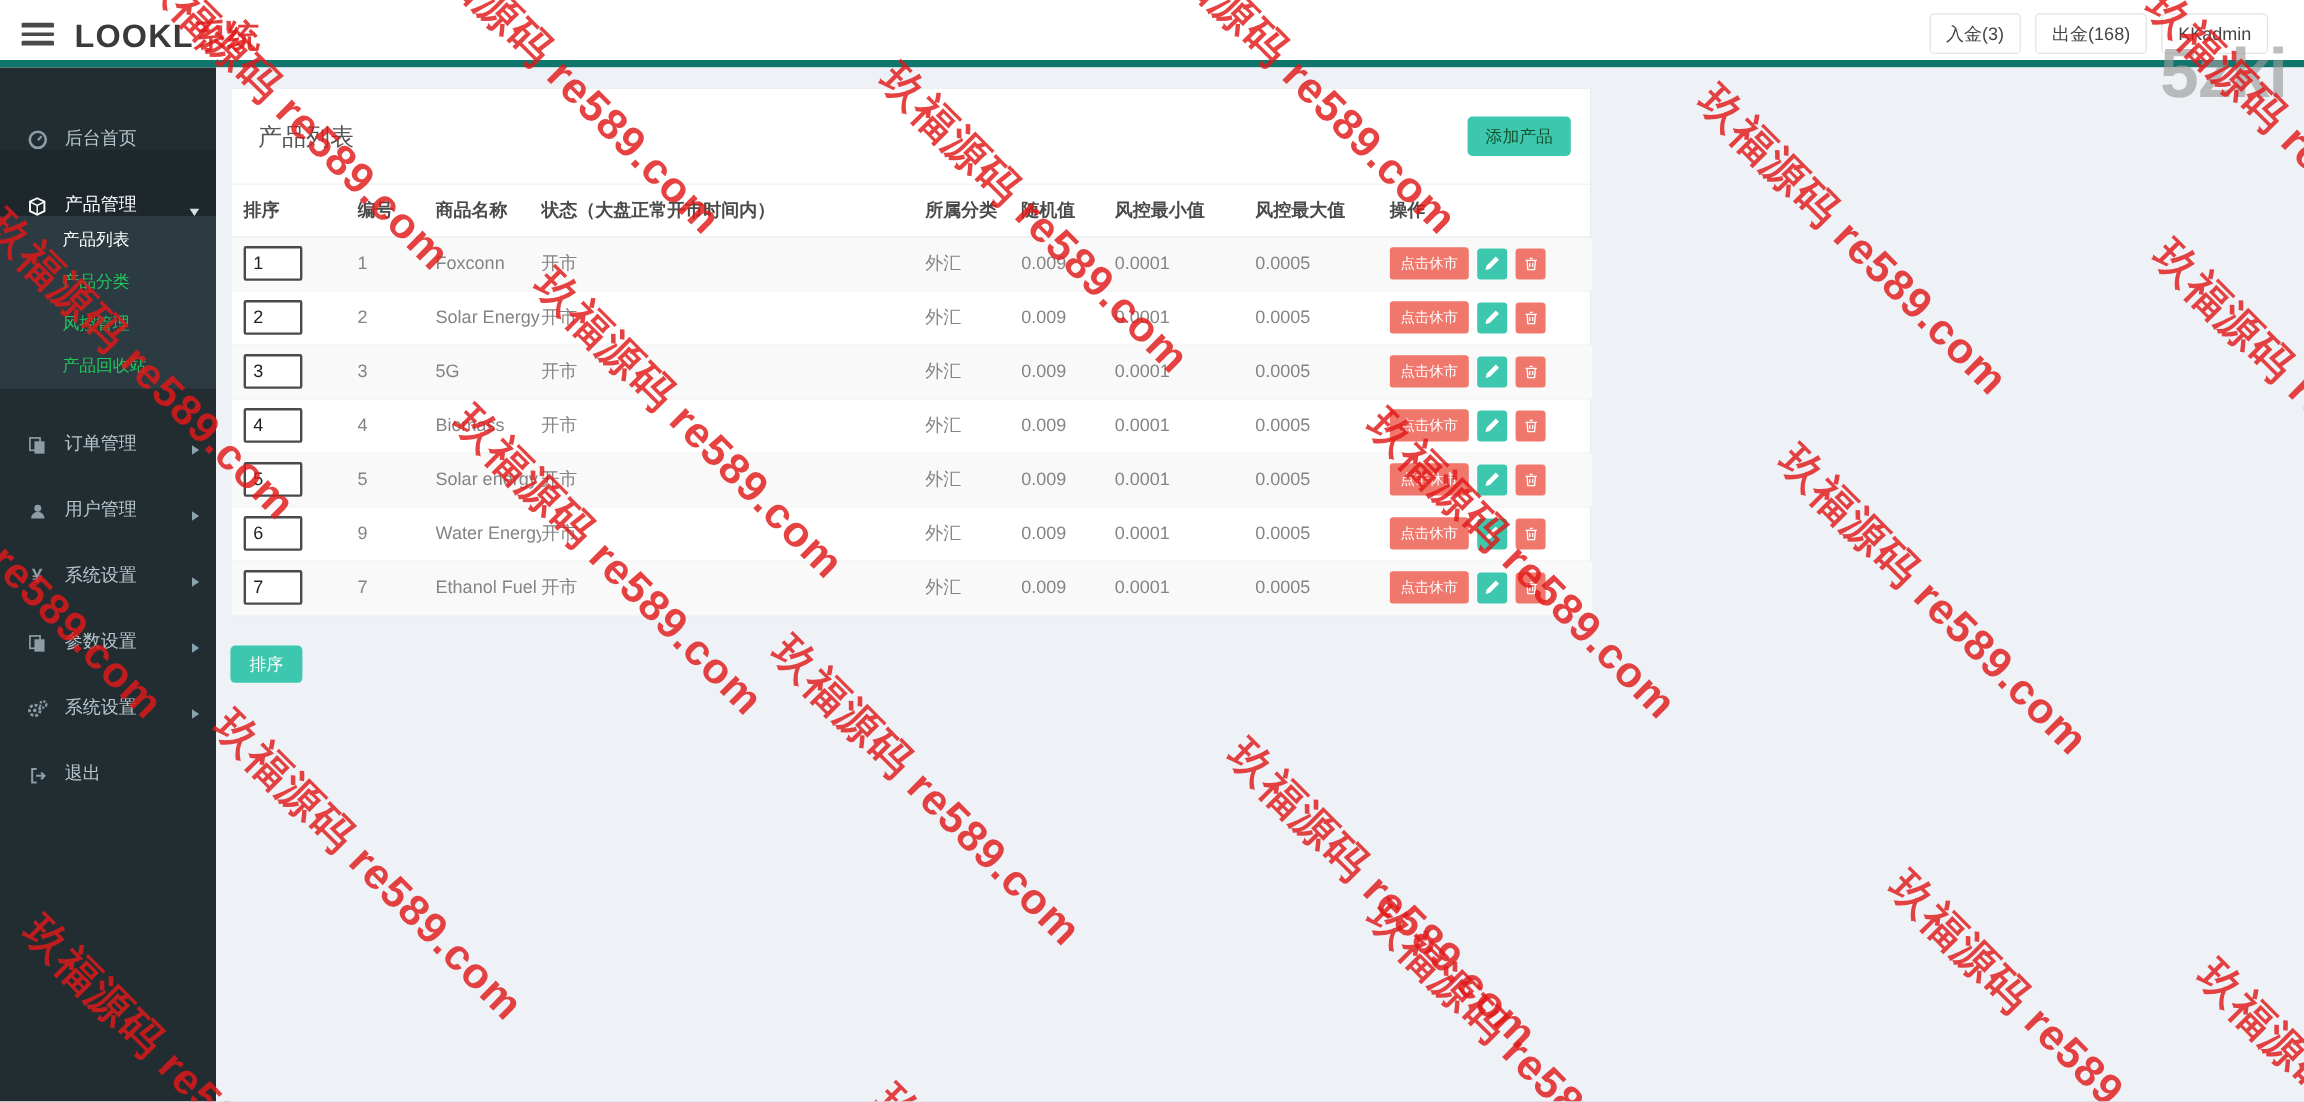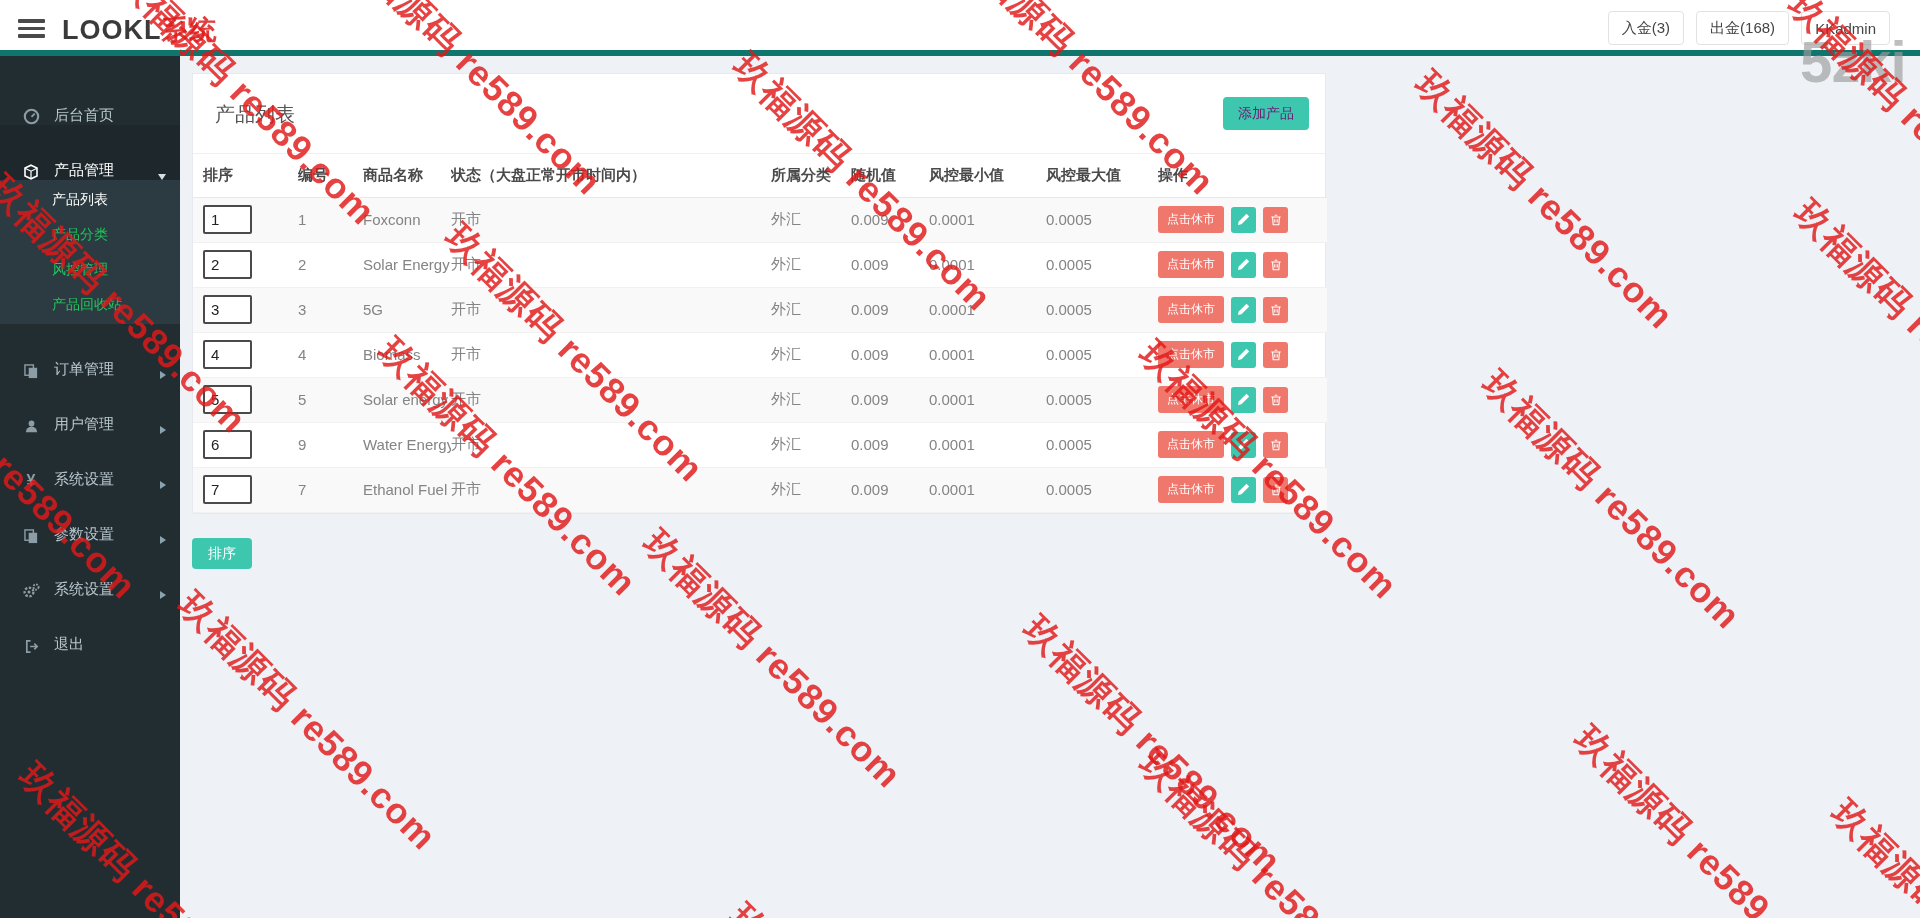--- a/index.html
+++ b/index.html
@@ -27,21 +27,21 @@
   .tri-down  { width:0; height:0; border-top:6px solid #d6dee2; border-left:4.5px solid transparent; border-right:4.5px solid transparent; }
   .submenu { background:var(--submenu_bg,#2c3b41); padding:2px 0; }
   .sub-item { height:35px; display:flex; align-items:center; padding-left:52px; color:#22c55e; font-size:14px; cursor:pointer; }
   .sub-item.active { color:#fff; }
   .yen-glyph { font-size:16px; font-weight:bold; line-height:1; }
 
   
   .panel { position:absolute; left:192px; top:73px; width:1134px; background:#fff; border:1px solid #e6eaf0; z-index:1; }
   .panel-header { position:relative; height:80px; border-bottom:1px solid #f0f0f0; }
   .panel-title { position:absolute; left:22px; top:27px; font-size:20px; color:#565656; }
-  .add-btn { position:absolute; right:16px; top:23px; height:33px; padding:0 15px; background:var(--teal,#3dc7ae); color:#701a75; font-size:14px; border:none; border-radius:4px; cursor:pointer; font-family:inherit; }
+  .add-btn { position:absolute; right:16px; top:23px; height:33px; padding:0 15px; background:var(--teal,#3dc7ae); color:#14532d; font-size:14px; border:none; border-radius:4px; cursor:pointer; font-family:inherit; }
 
   table { width:100%; border-collapse:collapse; table-layout:fixed; }
   thead th { height:43px; font-size:15px; font-weight:bold; color:#4a4a4a; text-align:left; border-bottom:1px solid #e8e8e8; overflow:hidden; white-space:nowrap; }
   tbody td { height:45px; font-size:15px; color:#848484; border-bottom:1px solid #f1f1f1; overflow:hidden; white-space:nowrap; }
   tbody tr.striped { background:#f9f9f9; }
   th:first-child, td:first-child { padding-left:10px; }
 
   .sort-input { width:49px; height:29px; border:2px solid #4a4a4a; border-radius:2px; font-size:15px; padding-left:6px; color:#222; background:#fff; font-family:inherit; }
   .actions { display:flex; gap:7px; align-items:center; }
   .btn-market { height:27px; padding:0 9px; background:var(--salmon,#f0776c); color:#fff; font-size:12px; border:none; border-radius:3px; cursor:pointer; white-space:nowrap; font-family:inherit; }

